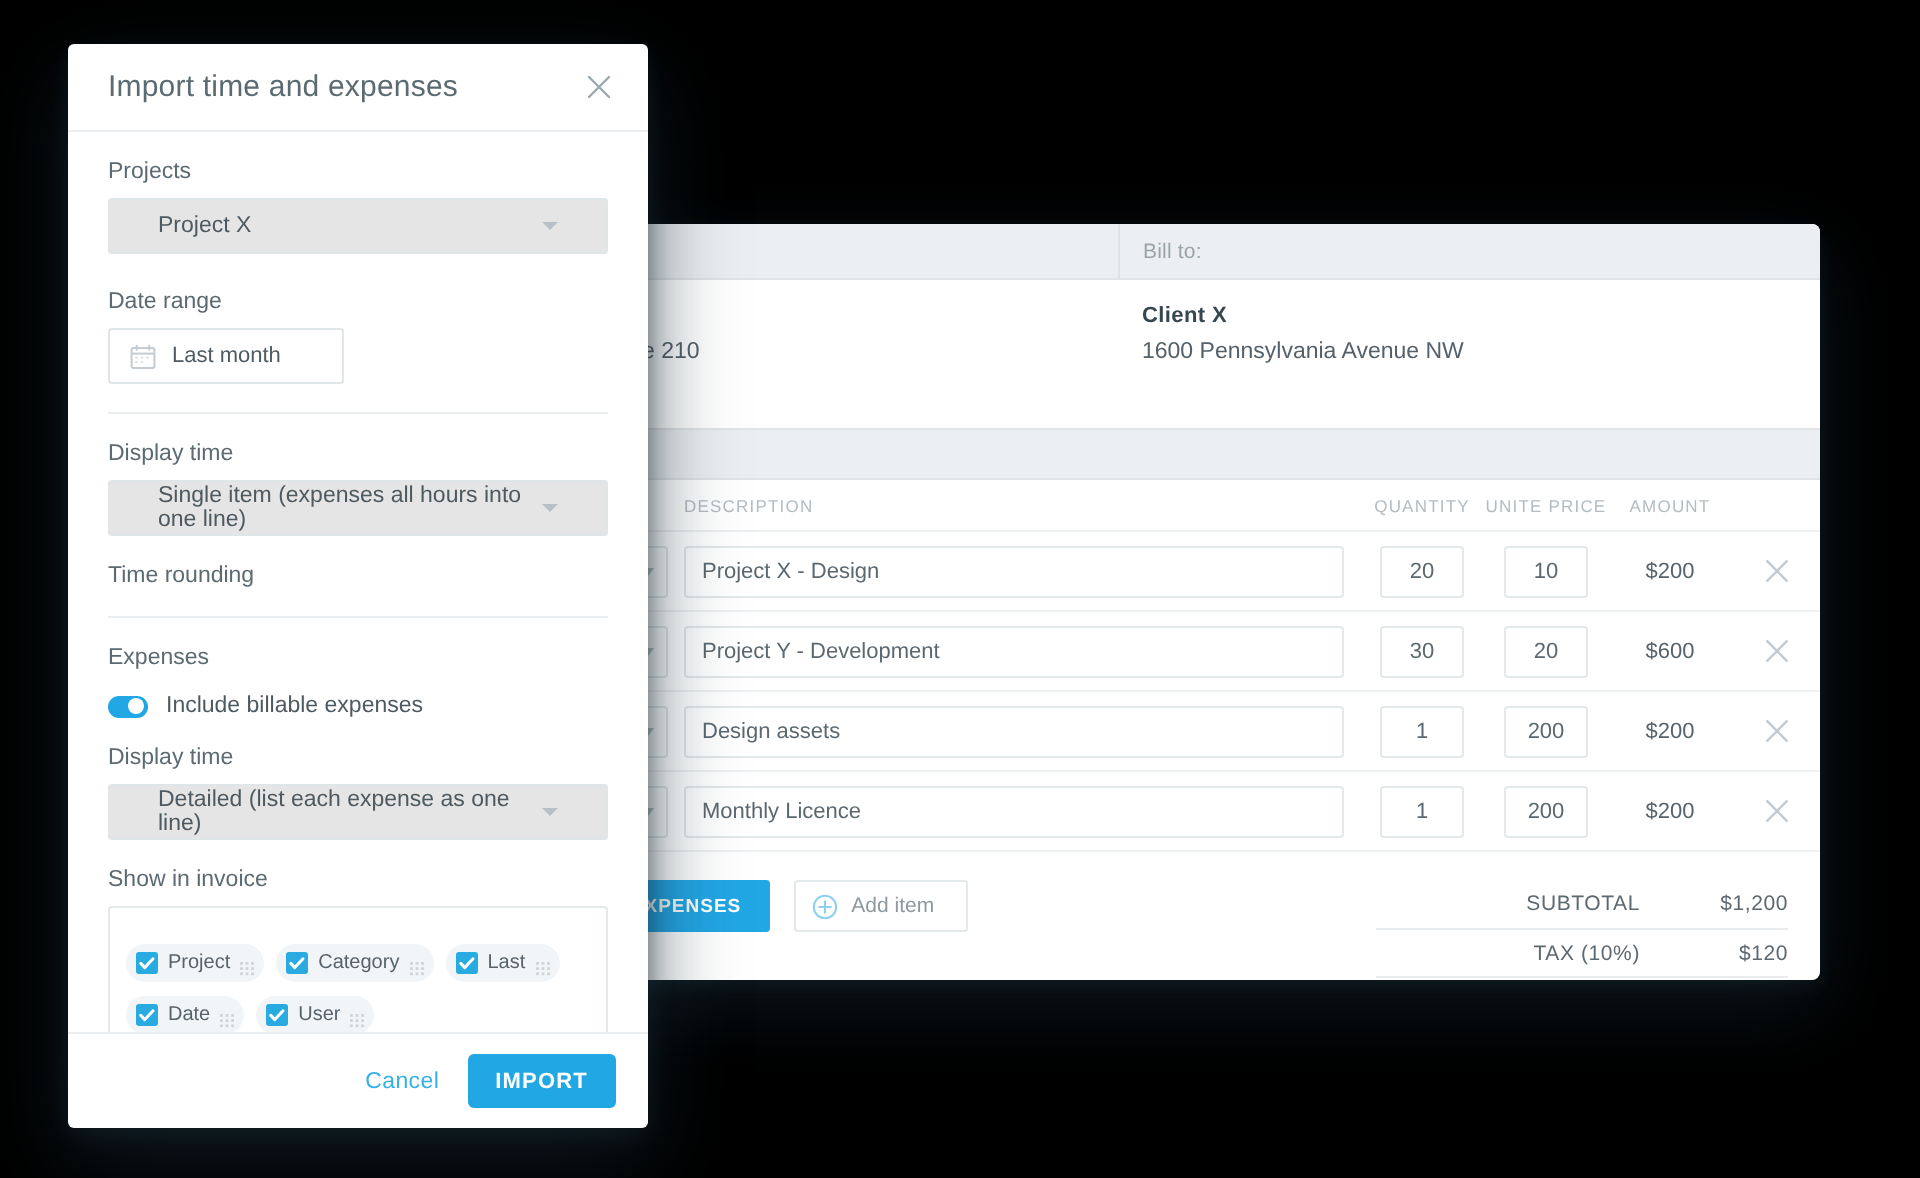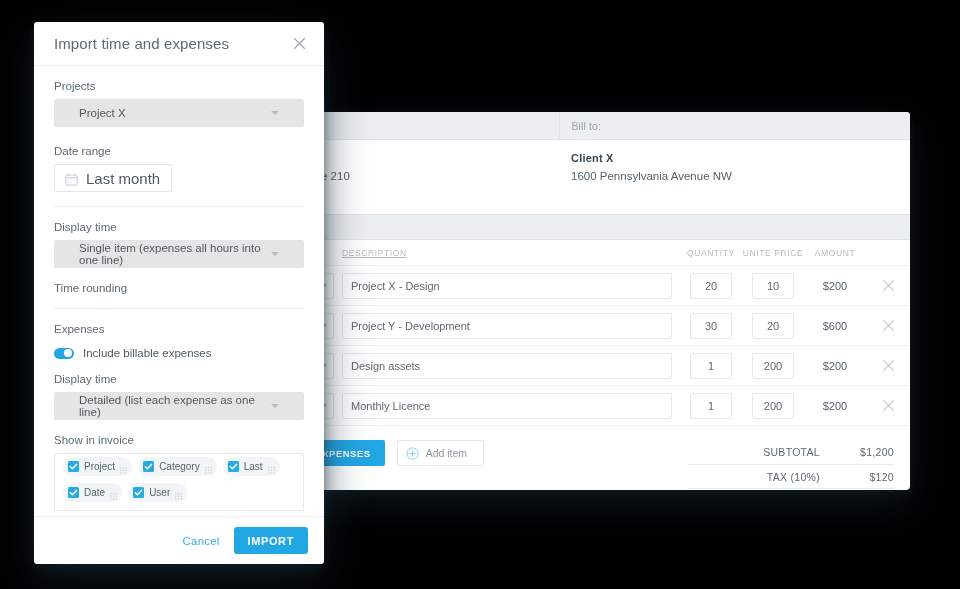--- a/index.html
+++ b/index.html
@@ -67,21 +67,21 @@
     border-bottom: 1px solid #edf0f2;
   }
   .c-grip  { width: 38px; flex: none; }
   .c-type  { width: 88px; flex: none; }
   .c-desc  { flex: 1 1 auto; }
   .c-qty   { width: 62px; flex: none; text-align: center; }
   .c-price { width: 62px; flex: none; text-align: center; }
   .c-amt   { width: 62px; flex: none; text-align: center; }
   .c-del   { width: 44px; flex: none; text-align: center; }
   .items-header .c-type { padding-left: 10px; }
-  .items-header .c-desc { padding-left: 8px; text-decoration: underline; }
+  .items-header .c-desc { padding-left: 8px; }
 
   .item-row {
     display: flex; align-items: center;
     height: 40px;
     border-bottom: 1px solid #eef1f3;
   }
   .grip {
     width: 38px; flex: none;
     display: flex; align-items: center; justify-content: center;
   }
@@ -225,21 +225,21 @@
     border-left: 4px solid transparent;
     border-right: 4px solid transparent;
     border-top: 4.5px solid #b6c0c6;
   }
   .d-date {
     width: 118px; height: 28px;
     border: 1px solid #e0e5e8; border-radius: 2px;
     background: #fff;
     display: flex; align-items: center;
     padding: 0 10px;
-    font-size: 15px; color: #4e5a61;
+    font-size: 11px; color: #4e5a61;
     cursor: pointer;
   }
   .d-date .cal { width: 13px; height: 13px; margin-right: 8px; flex: none; }
   .mb18 { margin-bottom: 18px; }
   .mb14 { margin-bottom: 14px; }
   .hr { height: 1px; background: #ebeef0; margin: 14px 0 14px 0; }
 
   .toggle-row {
     display: flex; align-items: center;
     margin-top: 2px;
@@ -255,21 +255,21 @@
     position: absolute; top: 1.5px;
     width: 8px; height: 8px; border-radius: 50%;
     background: #ffffff;
   }
   .tgl.off .knob { left: 2px; background: #ffffff; }
   .tgl.on  .knob { right: 2px; }
   .toggle-label { font-size: 11.5px; color: #4e5a61; }
 
   .chips-box {
     border: 1px solid #e4e9eb; border-radius: 2px;
-    padding: 3px 8px 8px 8px;
+    padding: 18px 8px 8px 8px;
     display: flex; flex-wrap: wrap;
     gap: 7px 6px;
   }
   .chip {
     display: inline-flex; align-items: center;
     height: 19px;
     background: #f2f5f7; border-radius: 10px;
     padding: 0 5px 0 5px;
     cursor: pointer;
   }

